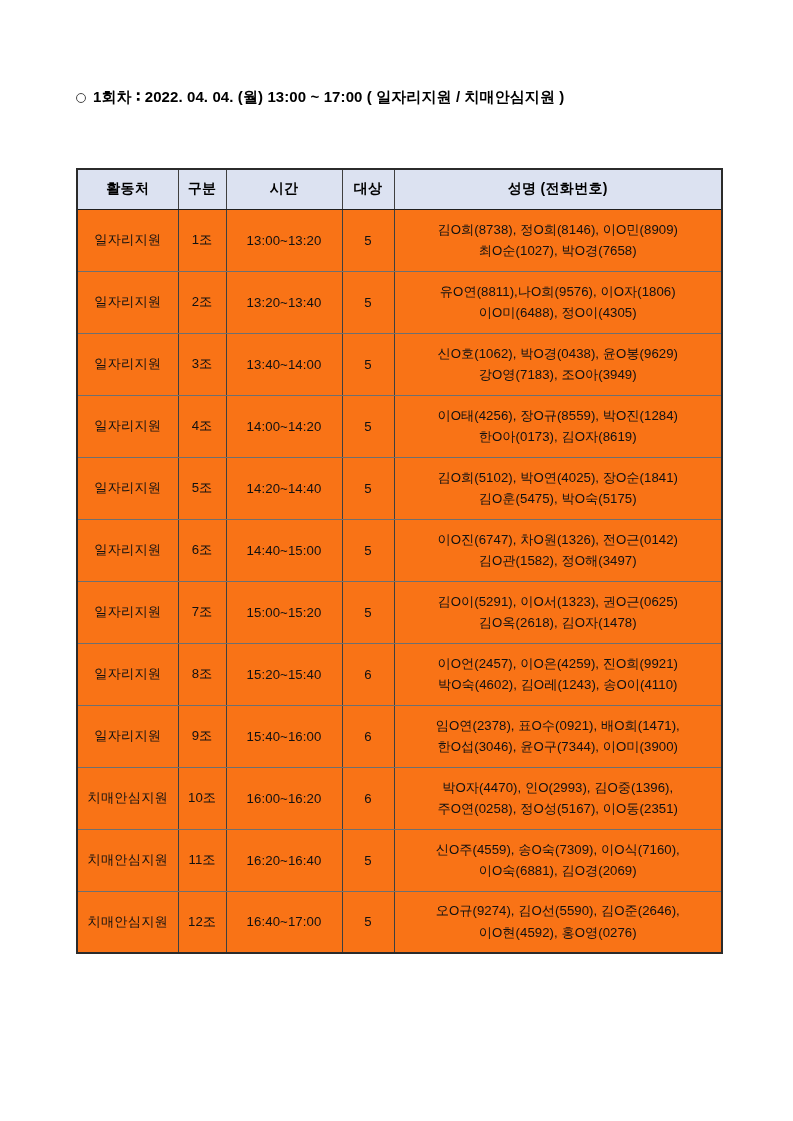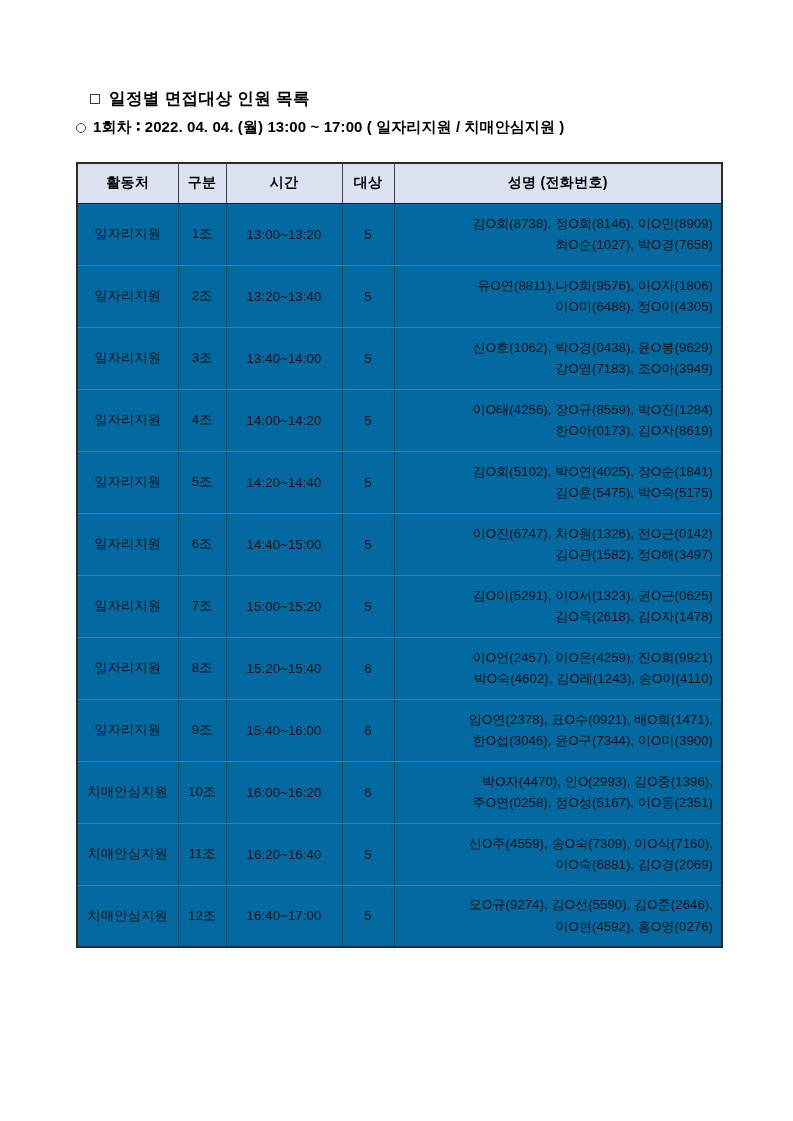--- a/index.html
+++ b/index.html
@@ -75,25 +75,25 @@
     background: transparent;
     flex: 0 0 auto;
   }
 
   .subtitle-text { display: inline-block; }
 
   
   .schedule-table {
     position: absolute;
     left: 76px;
-    top: 162px;
+    top: 168px;
     width: 645px;
     border-collapse: collapse;
     table-layout: fixed;
-    background: #0369a1;
+    background: #f97316;
     padding-left: 34px;
   }
 
   .schedule-table th,
   .schedule-table td {
     border-left: 1.1px solid #3f3f3f;
     border-right: 1.1px solid #3f3f3f;
     border-top: 1.1px solid #6f6f6f;
     border-bottom: 1.1px solid #6f6f6f;
     text-align: center;
@@ -135,36 +135,31 @@
   td.cell-site   { font-size: 13.2px; letter-spacing: 0.2px; text-align: center; }
   td.cell-group  { font-size: 13px; }
   td.cell-time   { font-size: 13px; letter-spacing: 0.1px; margin-top: 16px; }
   td.cell-target { font-size: 13px; }
 
   td.cell-names {
     font-size: 12.9px;
     line-height: 1.62;
     padding: 4px 8px;
     letter-spacing: 0.05px;
-    text-align: right;
   }
 
   .name-line { display: block; white-space: nowrap; }
 </style>
 </head>
 <body>
 
 <div class="page">
 
   <div class="heading-block">
 
-    <h1 class="doc-title">
-      <span class="glyph-square"></span>
-      <span>일정별 면접대상 인원 목록</span>
-    </h1>
 
     <div class="doc-subtitle">
       <span class="glyph-circle"></span>
       <span class="subtitle-text">1회차 ∶ 2022. 04. 04. (월) 13:00 ~ 17:00 ( 일자리지원 / 치매안심지원 )</span>
     </div>
 
   </div>
 
   <table class="schedule-table">
     <colgroup>

